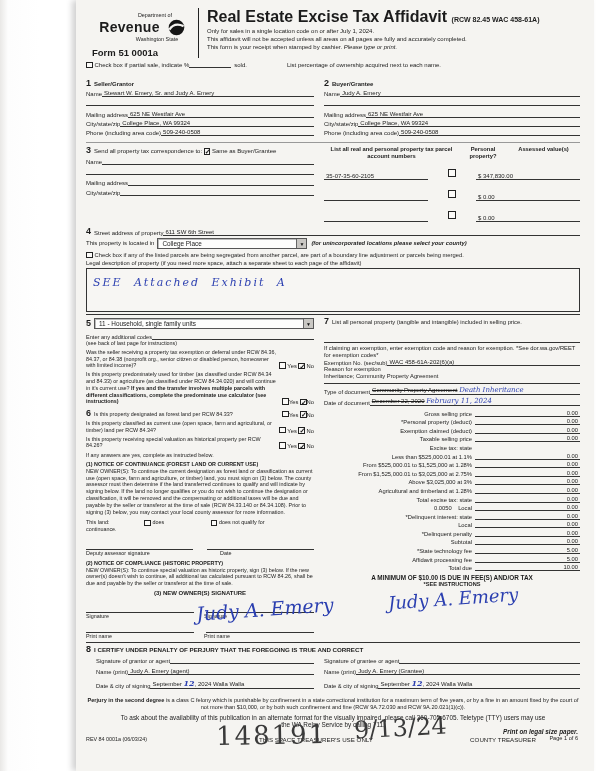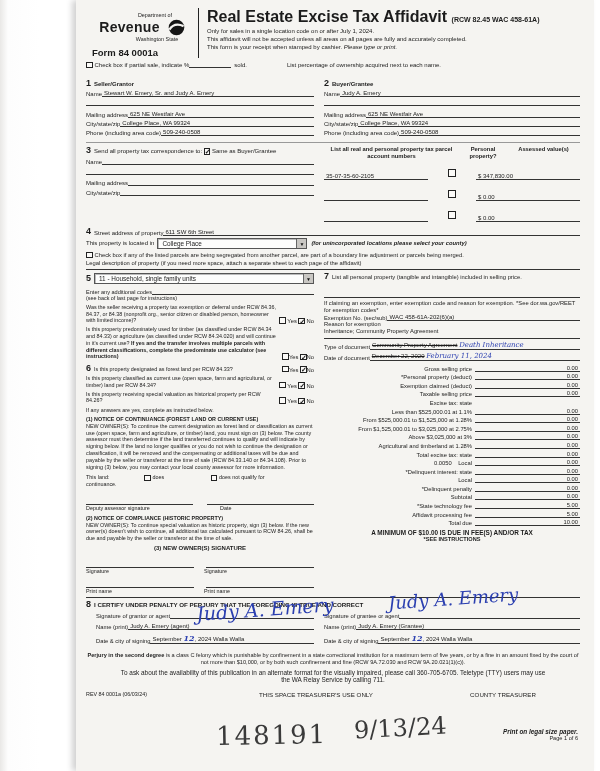--- a/index.html
+++ b/index.html
@@ -59,21 +59,21 @@
       <div class="rev-line">
         <span class="rev-name">Revenue</span>
         <span style="display:inline-block;width:17px;height:17px">
           <svg viewBox="0 0 24 24" width="17" height="17">
                 <circle cx="12" cy="12" r="11" fill="#161616"></circle>
                 <path d="M2 15 C7 7,15 7,22 10" stroke="#f5f4f1" stroke-width="3.2" fill="none"></path>
               </svg>
         </span>
       </div>
       <div class="tiny" style="text-align:center;padding-left:30px">Washington State</div>
-      <div class="form-num">Form 84 0001a</div>
+      <div class="form-num">Form 51 0001a</div>
     </div>
     <div class="hdr-right">
       <div>
         <span class="title">Real Estate Excise Tax Affidavit</span>
         <span class="title-ref">(RCW 82.45 WAC 458-61A)</span>
       </div>
       <div class="sm" style="margin-top:1px">Only for sales in a single location code on or after July 1, 2024.</div>
       <div class="sm">This affidavit will not be accepted unless all areas on all pages are fully and accurately completed.</div>
       <div class="sm"><span>This form is your receipt when stamped by cashier. </span><span class="i">Please type or print.</span></div>
     </div>
@@ -191,20 +191,23 @@
         <span class="dd-val" style="flex:1">College Place</span>
         <span class="dd-btn">▼</span>
       </span>
       <span class="lbl i b" style="margin-left:4px;font-size:5.8px">(for unincorporated locations please select your county)</span>
     </div>
     <div class="row" style="margin-top:3px;align-items:center">
       <span class="cb"></span>
       <span class="lbl" style="margin-left:2px;white-space:normal;font-size:5.8px">Check box if any of the listed parcels are being segregated from another parcel, are part of a boundary line adjustment or parcels being merged.</span>
     </div>
     <div class="tiny" style="margin-top:2px;font-size:5.8px">Legal description of property (if you need more space, attach a separate sheet to each page of the affidavit)</div>
+    <div style="border:1px solid #333;height:44px;margin-top:1px;background:#f7f6f3;padding:3px 6px">
+      <span class="hand" style="font-size:11px;letter-spacing:2px;word-spacing:6px">SEE  Attached   Exhibit  A</span>
+    </div>
   </div>
 
   <div class="hr"></div>
 
   <div class="cols">
 
     <div class="col-l">
       <div class="row" style="align-items:center">
         <span class="secnum">5</span>
         <span class="dd" style="flex:1">

